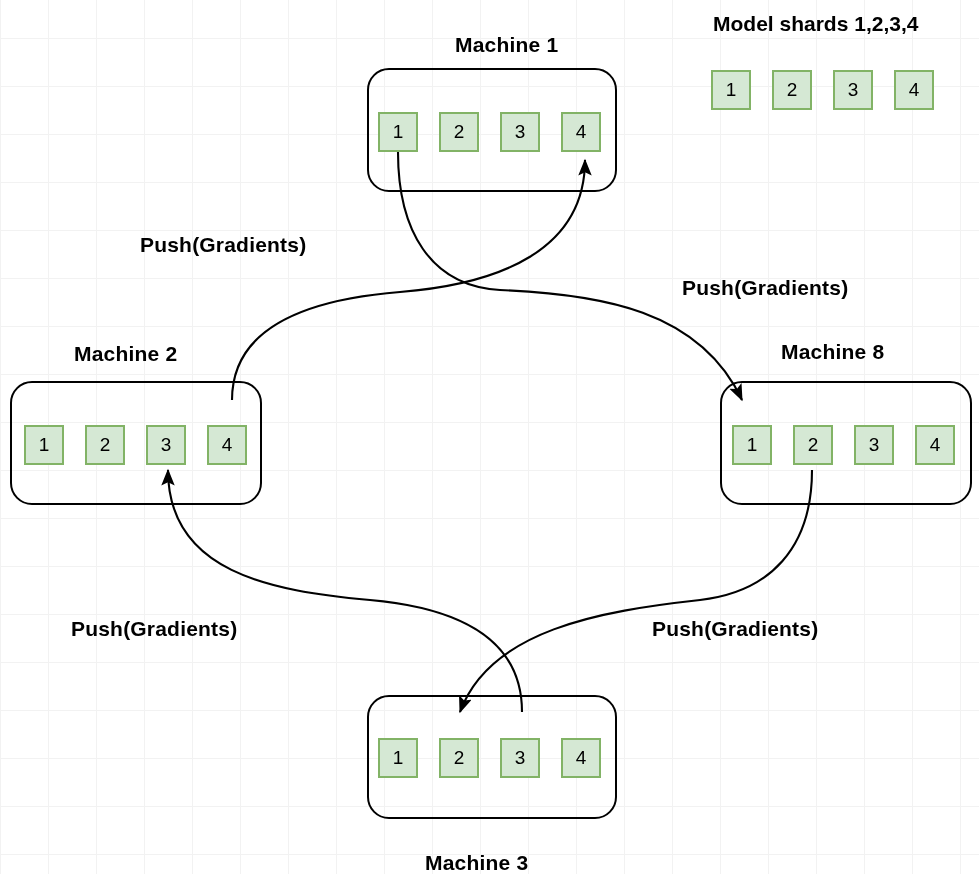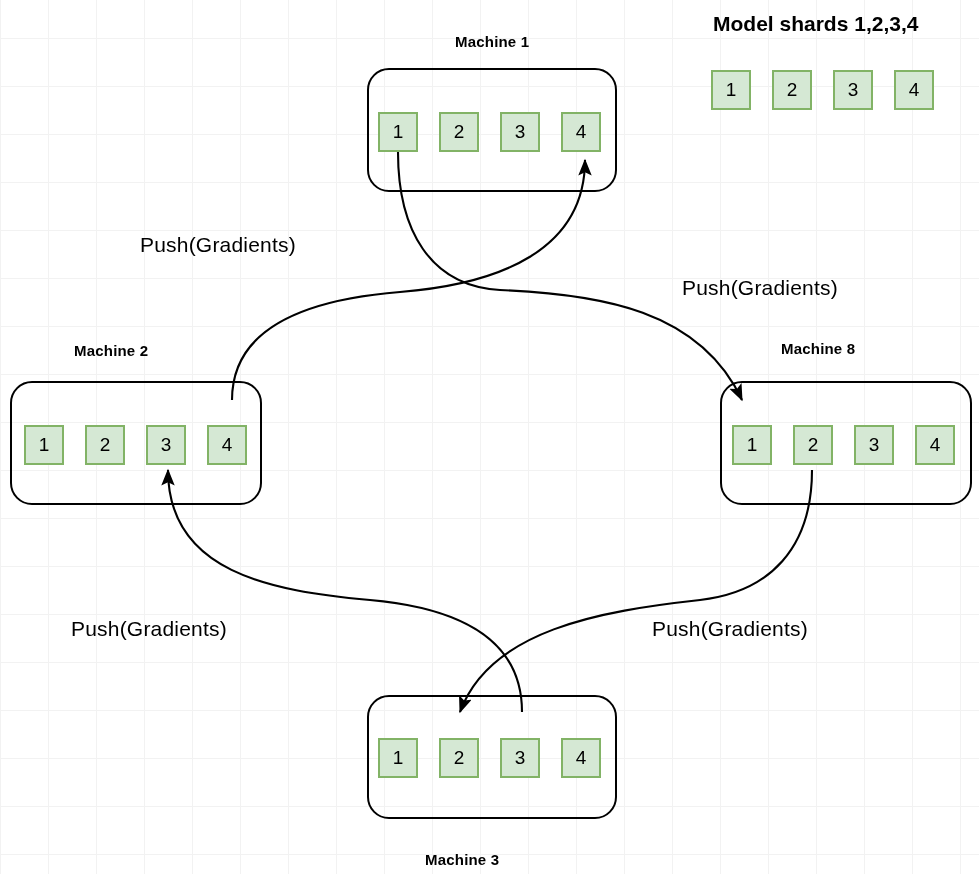--- a/index.html
+++ b/index.html
@@ -48,30 +48,30 @@
     border: 2px solid #82b366;
     display: flex;
     align-items: center;
     justify-content: center;
     font-size: 19px;
     color: #000000;
     font-family: "Liberation Sans", sans-serif;
   }
   .mlabel {
     position: absolute;
-    font-size: 15px;
+    font-size: 21px;
     font-weight: bold;
     color: #000000;
     white-space: nowrap;
     letter-spacing: 0.2px;
   }
   .push {
     position: absolute;
     font-size: 21px;
-    font-weight: normal;
+    font-weight: bold;
     color: #000000;
     white-space: nowrap;
     letter-spacing: 0.2px;
     text-align: center;
   }
   .legend-title {
     position: absolute;
     font-size: 21px;
     font-weight: bold;
     color: #000000;

